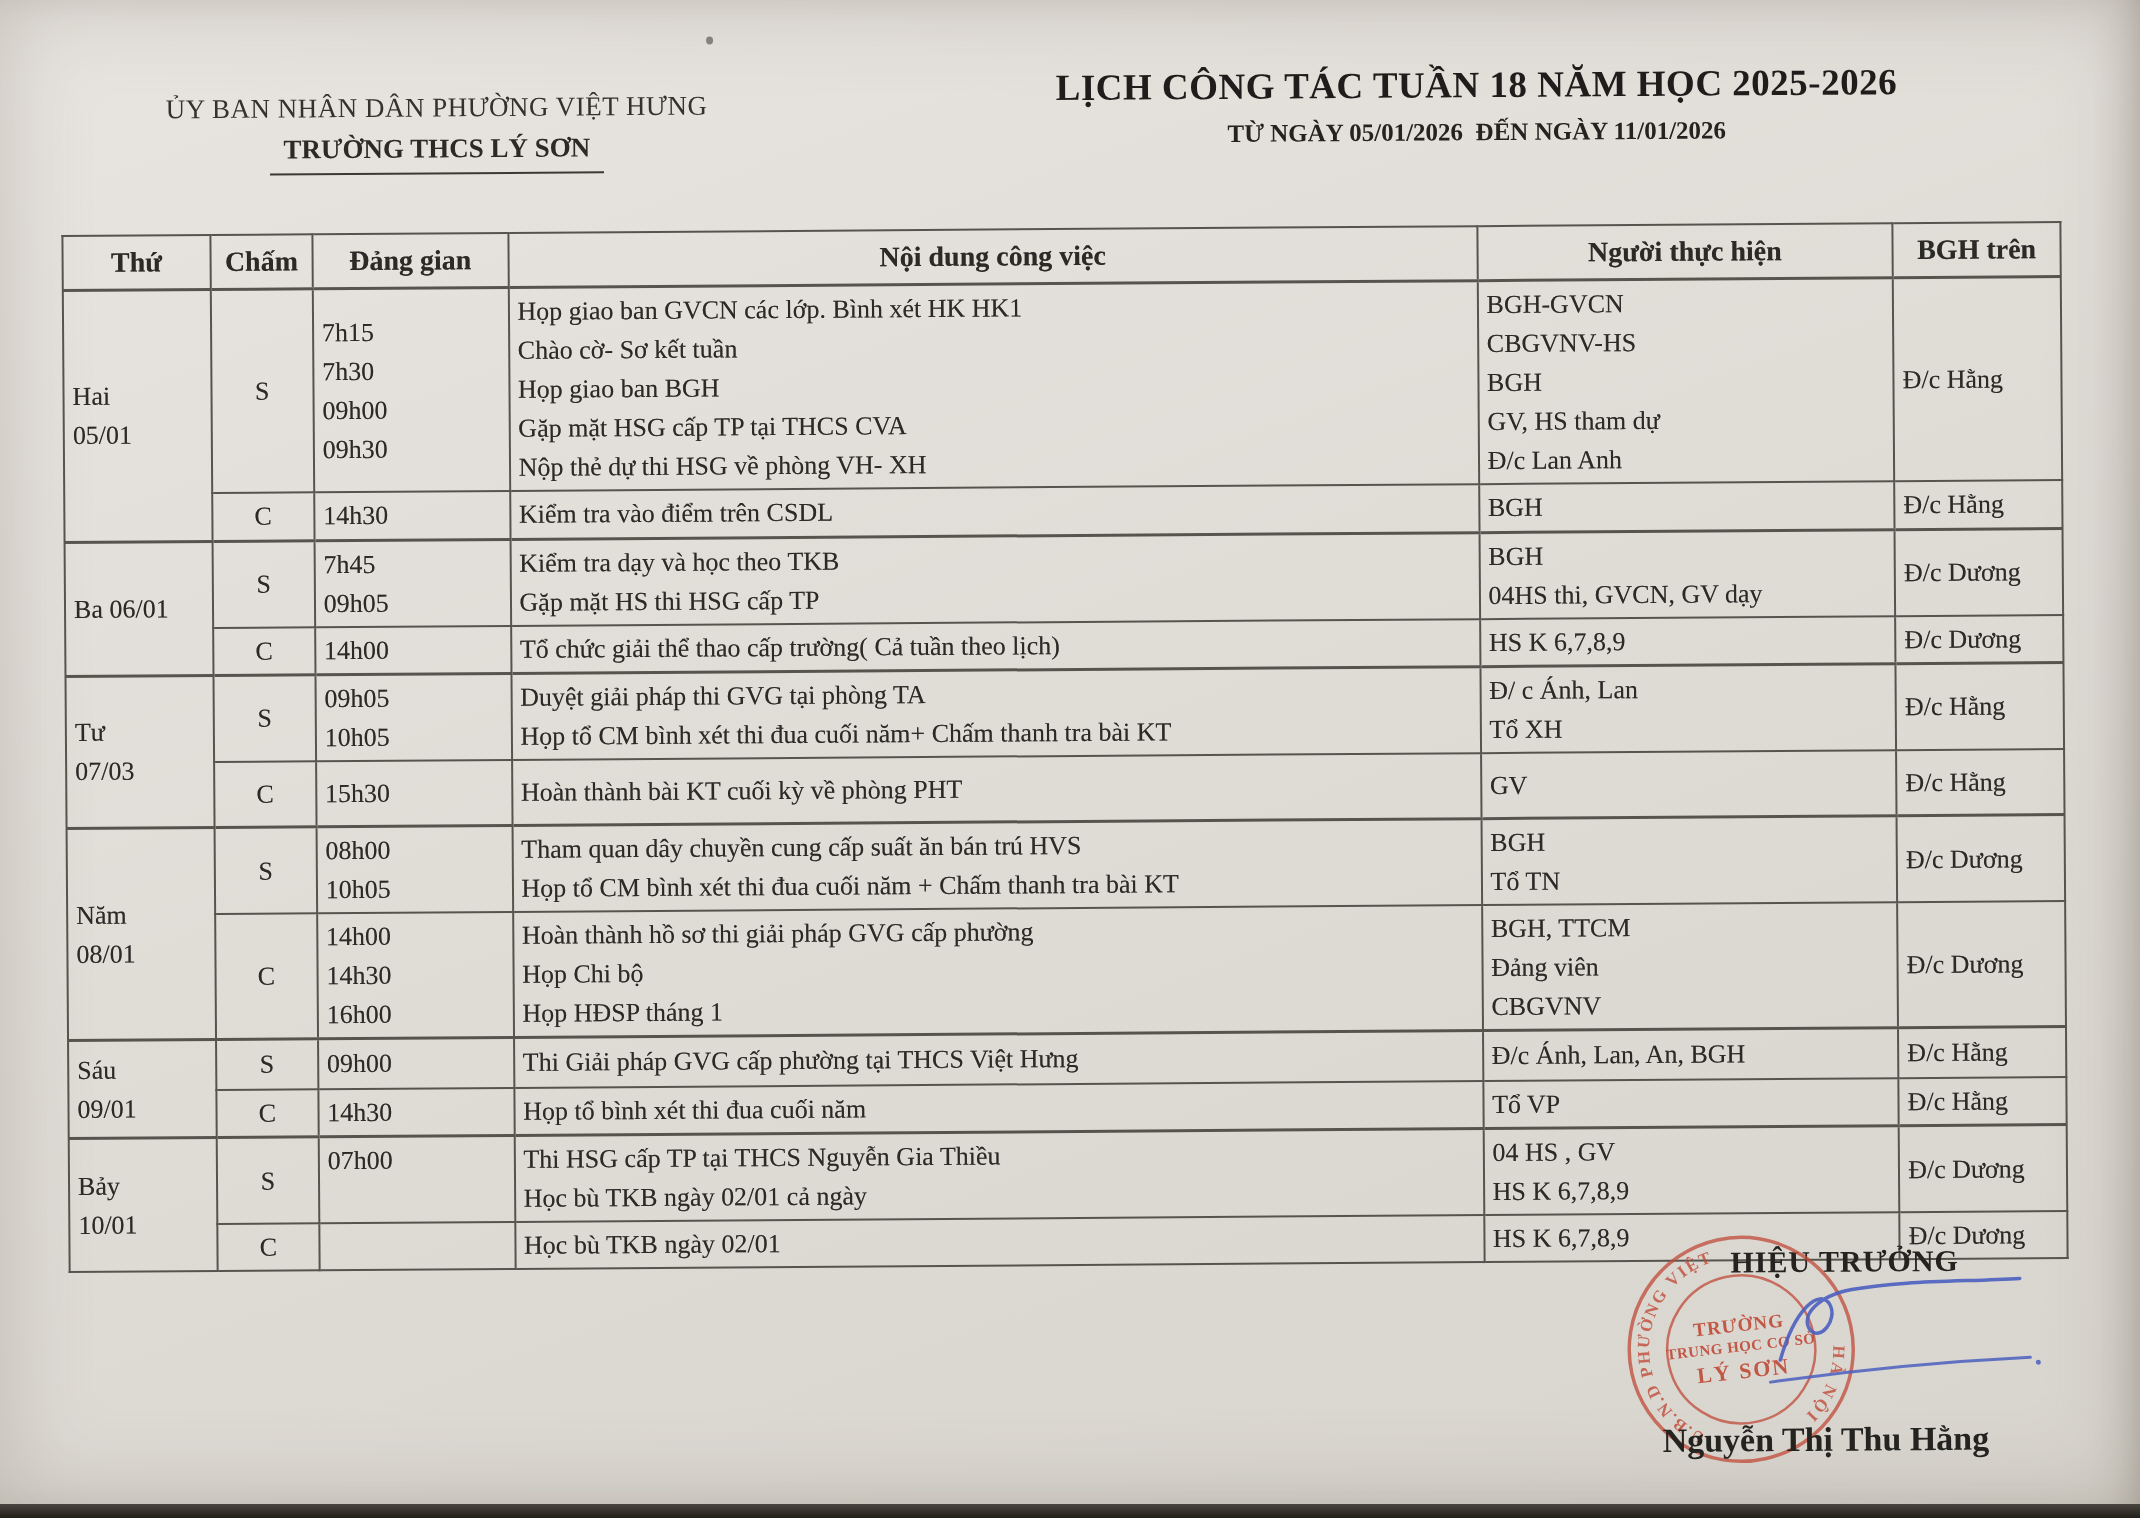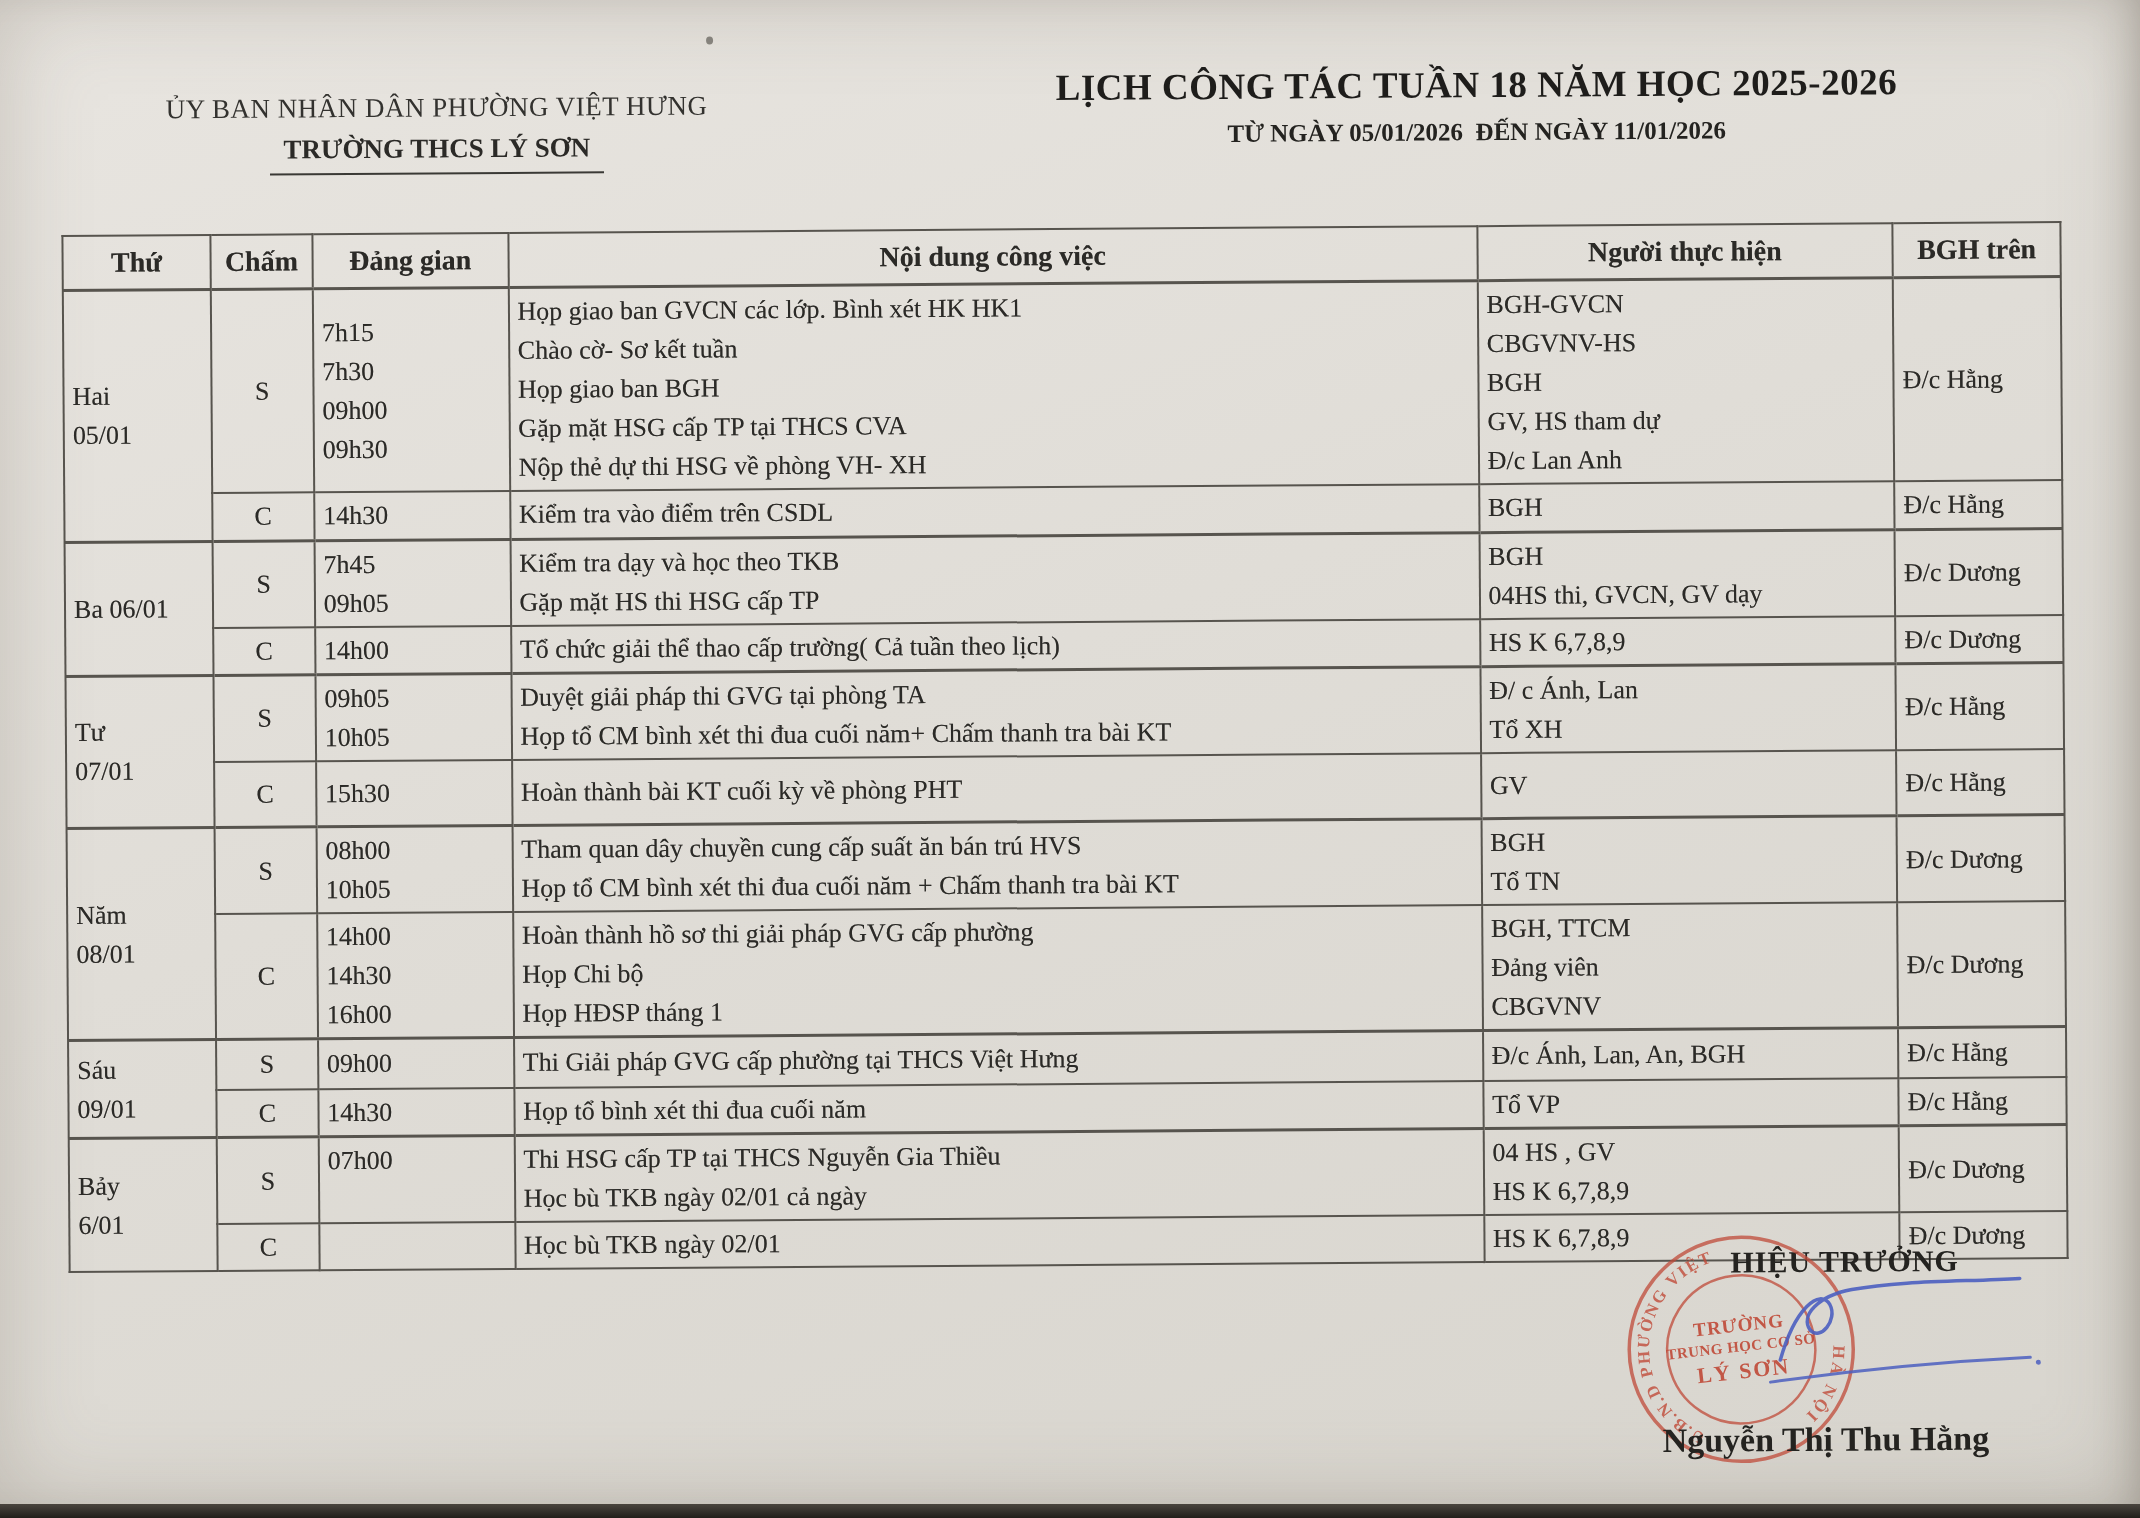--- a/index.html
+++ b/index.html
@@ -148,21 +148,21 @@
         <tr style="height:46px">
           <td class="sess">C</td>
           <td class="time">14h00</td>
           <td class="tasks">Tổ chức giải thể thao cấp trường( Cả tuần theo lịch)</td>
           <td class="people">HS K 6,7,8,9</td>
           <td class="duty">Đ/c Dương</td>
         </tr>
 
         <tr class="day-start" style="height:78px">
           <td class="day" rowspan="2">Tư
-07/01</td>
+07/03</td>
           <td class="sess">S</td>
           <td class="time">09h05
 10h05</td>
           <td class="tasks">Duyệt giải pháp thi GVG tại phòng TA
 Họp tổ CM bình xét thi đua cuối năm+ Chấm thanh tra bài KT</td>
           <td class="people">Đ/ c Ánh, Lan
 Tổ XH</td>
           <td class="duty">Đ/c Hằng</td>
         </tr>
         <tr style="height:66px">
@@ -211,21 +211,21 @@
         <tr style="height:48px">
           <td class="sess">C</td>
           <td class="time">14h30</td>
           <td class="tasks">Họp tổ bình xét thi đua cuối năm</td>
           <td class="people">Tổ VP</td>
           <td class="duty">Đ/c Hằng</td>
         </tr>
 
         <tr class="day-start" style="height:74px">
           <td class="day" rowspan="2">Bảy
-6/01</td>
+10/01</td>
           <td class="sess">S</td>
           <td class="time" style="vertical-align:top">07h00</td>
           <td class="tasks">Thi HSG cấp TP tại THCS Nguyễn Gia Thiều
 Học bù TKB ngày 02/01 cả ngày</td>
           <td class="people">04 HS , GV
 HS K 6,7,8,9</td>
           <td class="duty">Đ/c Dương</td>
         </tr>
         <tr style="height:44px">
           <td class="sess">C</td>

